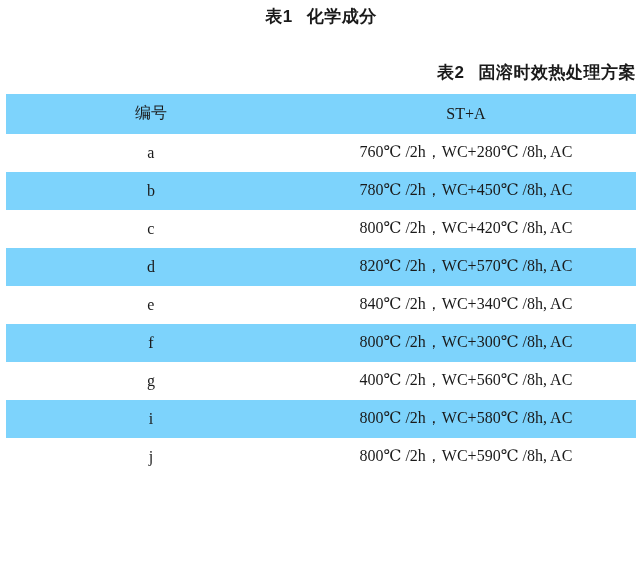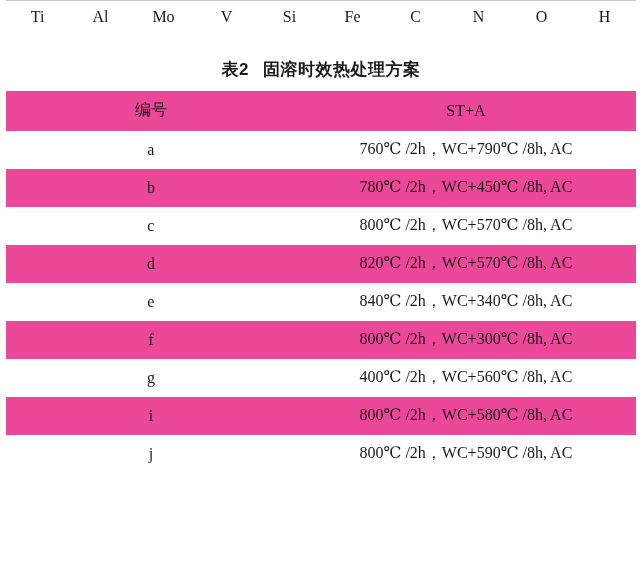--- a/index.html
+++ b/index.html
@@ -64,91 +64,83 @@
     border-bottom: 1px solid #9a9a9a;
   }
 
   
   .t2-wrap {
     margin-top: 24px;
     padding: 0 6px;
   }
   #table2-caption {
     padding-bottom: 10px;
+    text-align: right;
   }
   table.t2 {
     width: 100%;
     border-collapse: collapse;
     table-layout: fixed;
   }
   table.t2 td {
     font-size: 16px;
     padding: 8px 0 9px 0;
     text-align: center;
     font-family: "Liberation Serif", "DejaVu Serif", serif;
   }
   table.t2 tr.hdr td {
     padding: 9px 0 10px 0;
     font-size: 16px;
   }
   table.t2 tr.shade td {
-    background: #ec4899;
+    background: #7dd3fc;
     text-align: center;
   }
   table.t2 tr.plain td {
     background: #ffffff;
   }
   .col-id { width: 46%; }
   .col-st { width: 54%; margin-top: 16px; }
 </style>
 </head>
 <body>
 
 <div class="page">
 
   <div class="t1-wrap">
+    <div class="caption" id="table1-caption">
+      <span class="cap-num">表1</span><span>化学成分</span>
+    </div>
     <table class="t1">
       <tbody>
-        <tr class="head">
-          <td class="rule-top rule-mid">Ti</td>
-          <td class="rule-top rule-mid">Al</td>
-          <td class="rule-top rule-mid">Mo</td>
-          <td class="rule-top rule-mid">V</td>
-          <td class="rule-top rule-mid">Si</td>
-          <td class="rule-top rule-mid">Fe</td>
-          <td class="rule-top rule-mid">C</td>
-          <td class="rule-top rule-mid">N</td>
-          <td class="rule-top rule-mid">O</td>
-          <td class="rule-top rule-mid">H</td>
-        </tr>
       </tbody>
     </table>
   </div>
 
   <div class="t2-wrap">
     <div class="caption" id="table2-caption">
       <span class="cap-num">表2</span><span>固溶时效热处理方案</span>
     </div>
     <table class="t2">
       <tbody>
         <tr class="hdr shade">
           <td class="col-id">编号</td>
           <td class="col-st">ST+A</td>
         </tr>
         <tr class="plain">
           <td class="col-id">a</td>
-          <td class="col-st">760℃ /2h，WC+790℃ /8h, AC</td>
+          <td class="col-st">760℃ /2h，WC+280℃ /8h, AC</td>
         </tr>
         <tr class="shade">
           <td class="col-id">b</td>
           <td class="col-st">780℃ /2h，WC+450℃ /8h, AC</td>
         </tr>
         <tr class="plain">
           <td class="col-id">c</td>
-          <td class="col-st">800℃ /2h，WC+570℃ /8h, AC</td>
+          <td class="col-st">800℃ /2h，WC+420℃ /8h, AC</td>
         </tr>
         <tr class="shade">
           <td class="col-id">d</td>
           <td class="col-st">820℃ /2h，WC+570℃ /8h, AC</td>
         </tr>
         <tr class="plain">
           <td class="col-id">e</td>
           <td class="col-st">840℃ /2h，WC+340℃ /8h, AC</td>
         </tr>
         <tr class="shade">

